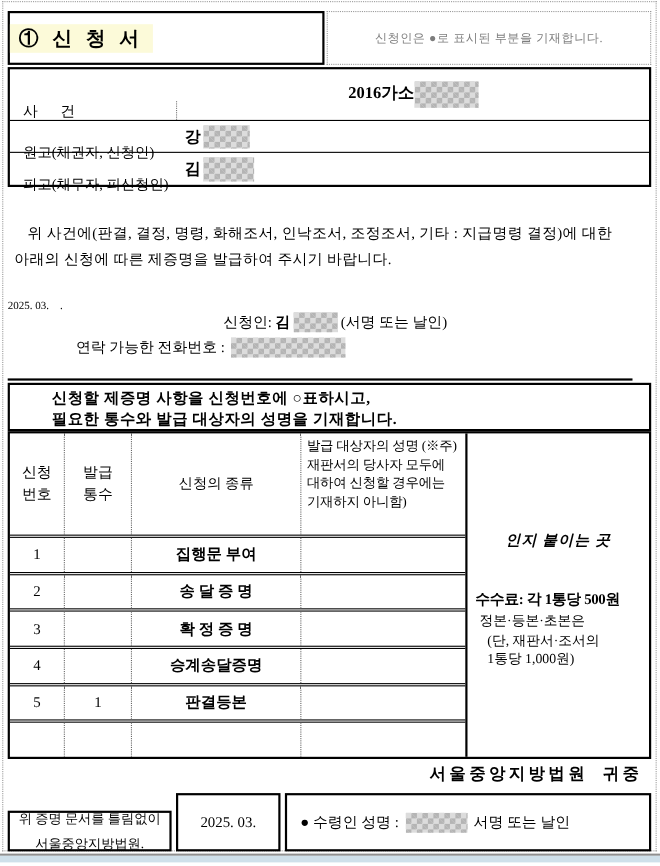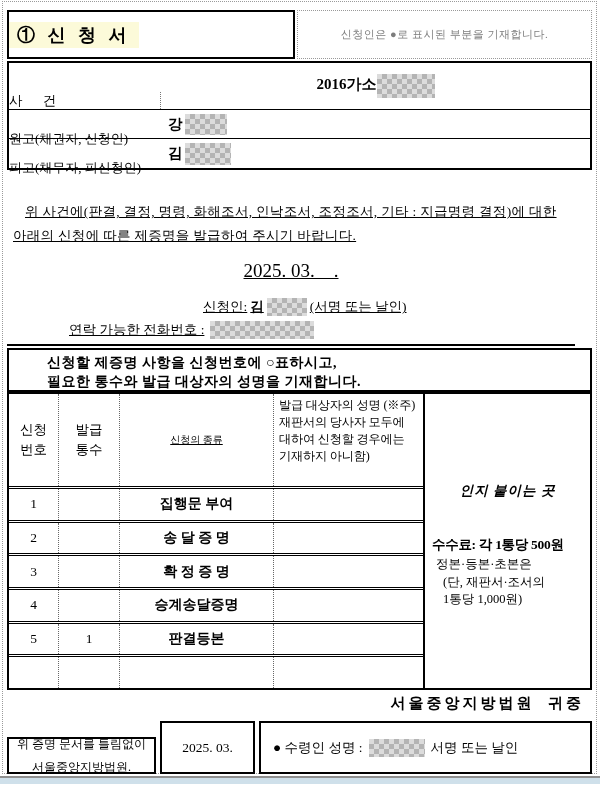--- a/index.html
+++ b/index.html
@@ -26,48 +26,48 @@
     color:#7d7d7d; font-size:11px; letter-spacing:0.5px;
   }
   
   .case-table { position:absolute; left:4px; right:4px; top:59px; border:2px solid #000; }
   .case-row { display:flex; align-items:center; border-bottom:1px solid #000; }
   .case-row:last-child { border-bottom:none; }
   .case-row.tall { height:47px; }
   .case-row.short { height:29px; }
   .case-label {
     width:152px; align-self:stretch; display:flex; align-items:center;
-    border-right:1px dotted #777; font-size:13.5px; white-space:pre;margin-top:29px;
+    border-right:1px dotted #777; padding-left:12px; font-size:13.5px; white-space:pre;margin-top:29px;
   }
   .case-value-center { flex:1; text-align:center; font-size:15px; font-weight:bold; }
   .case-value-left { flex:1; padding-left:7px; font-size:14.5px; font-weight:bold; display:flex; align-items:center; gap:2px; }
   
-  .body-sec { position:absolute; left:4px; right:21px; top:170px; height:174px; border-bottom:2px solid #000;text-decoration:underline; }
+  .body-sec { position:absolute; left:4px; right:21px; top:170px; height:174px; border-bottom:2px solid #000; }
   .paragraph { margin:28px 6px 0 6px; font-size:13.5px; line-height:1.75; text-indent:12px; letter-spacing:0.3px; }
-  .date-line { margin-top:13px; text-align:center; font-size:19px; white-space:pre; }
-  .applicant-line { margin-top:16px; padding-left:196px; font-size:13.5px; display:flex; align-items:center; gap:3px; }
+  .date-line { margin-top:26px; text-align:left; font-size:10px; white-space:pre; }
+  .applicant-line { padding-left:196px; font-size:13.5px; display:flex; align-items:center; gap:3px; }
   .applicant-name { font-weight:bold; }
   .phone-line { margin-top:5px; padding-left:62px; font-size:13.5px; display:flex; align-items:center; gap:6px; }
   
   .instr-box {
     position:absolute; left:4px; right:4px; top:346px; height:44px; border:2px solid #000;
     padding:3px 0 0 38px; font-weight:bold; font-size:14px; line-height:1.38; letter-spacing:0.5px;
   }
   
   .req-table { position:absolute; left:4px; right:4px; top:390px; height:298px; border:2px solid #000; display:flex; }
   .req-grid { width:416px; border-right:2px solid #000; display:flex; flex-direction:column; }
   .req-hrow { height:95px; display:flex; border-bottom:3px double #000; }
   .req-row { flex:1; display:flex; border-bottom:3px double #000; }
   .req-row:last-child { border-bottom:none; }
   .c-no   { width:50px; border-right:1px dotted #666; display:flex; align-items:center; justify-content:center; }
   .c-cop  { width:61px; border-right:1px dotted #666; display:flex; align-items:center; justify-content:center; }
   .c-type { width:154px; border-right:1px dotted #666; display:flex; align-items:center; justify-content:center; }
   .c-tgt  { flex:1; }
   .hdr-2line { font-size:13.5px; line-height:1.5; text-align:center; white-space:pre-line; }
-  .hdr-type { font-size:10px;text-decoration:underline; }
+  .hdr-type { font-size:13px; }
   .hdr-tgt { font-size:12.2px; line-height:1.4; padding:3px 4px 0 5px; letter-spacing:-0.2px; }
   .cell-num { font-size:13.5px; }
   .cell-type-text { font-size:14px; font-weight:bold; white-space:pre; }
   
   .stamp-cell { flex:1; padding-top:88px; }
   .stamp-label { text-align:center; font-weight:bold; font-style:italic; font-size:13.5px; letter-spacing:1px; }
   .fee-block { margin-top:36px; padding-left:7px; }
   .fee-line { font-weight:bold; font-size:13.5px; letter-spacing:-0.3px; }
   .fee-note { font-size:12.5px; line-height:1.4; padding-left:4px; margin-top:2px; }
   .fee-note div:nth-child(2), .fee-note div:nth-child(3) { padding-left:7px; }

